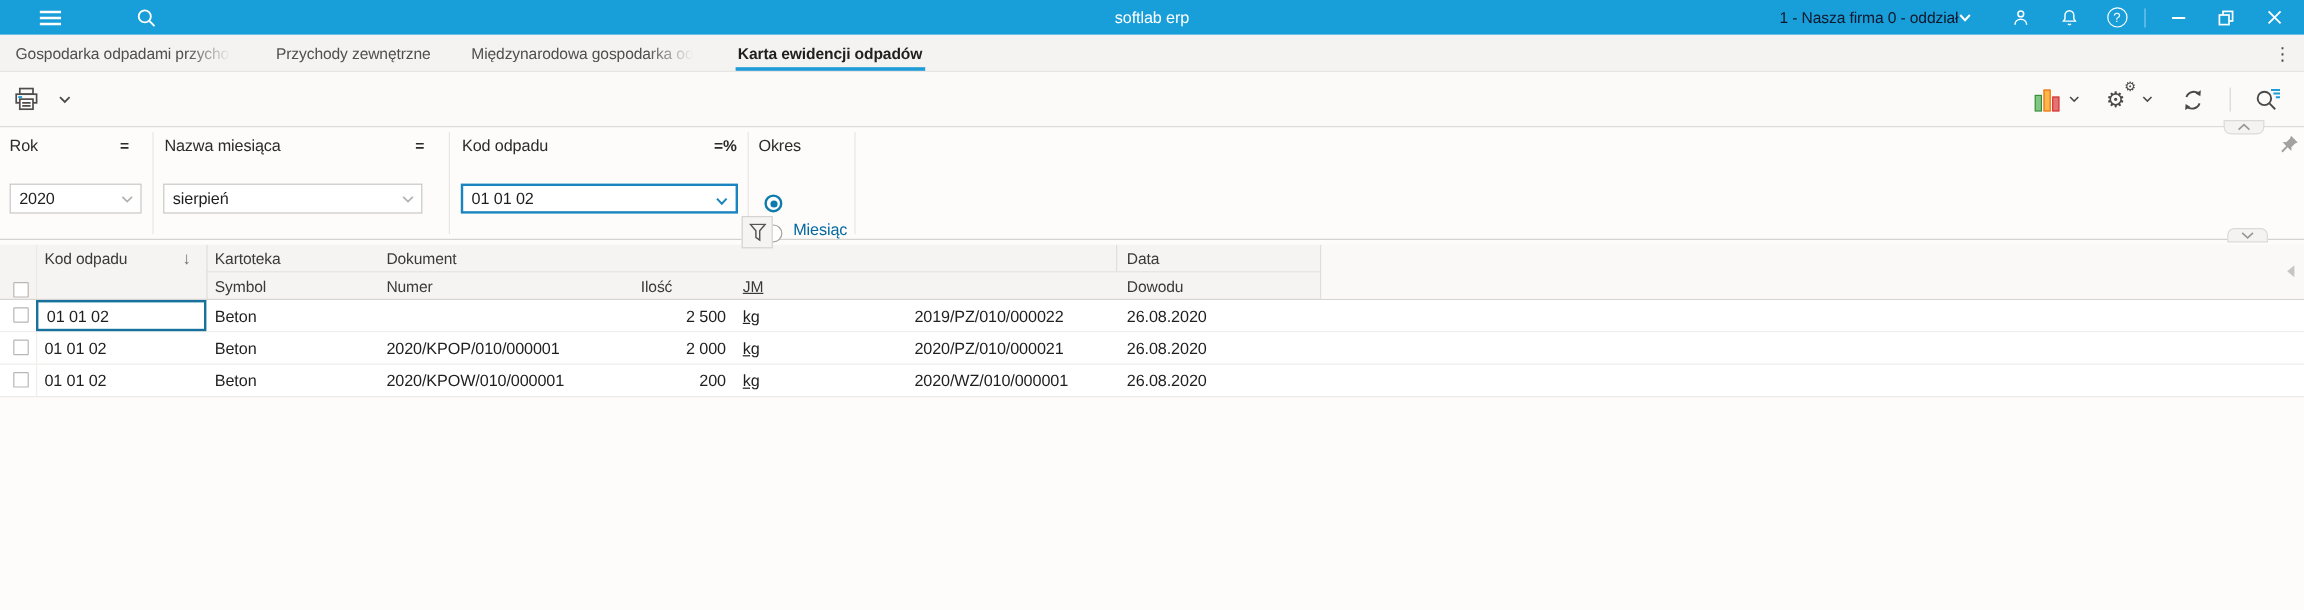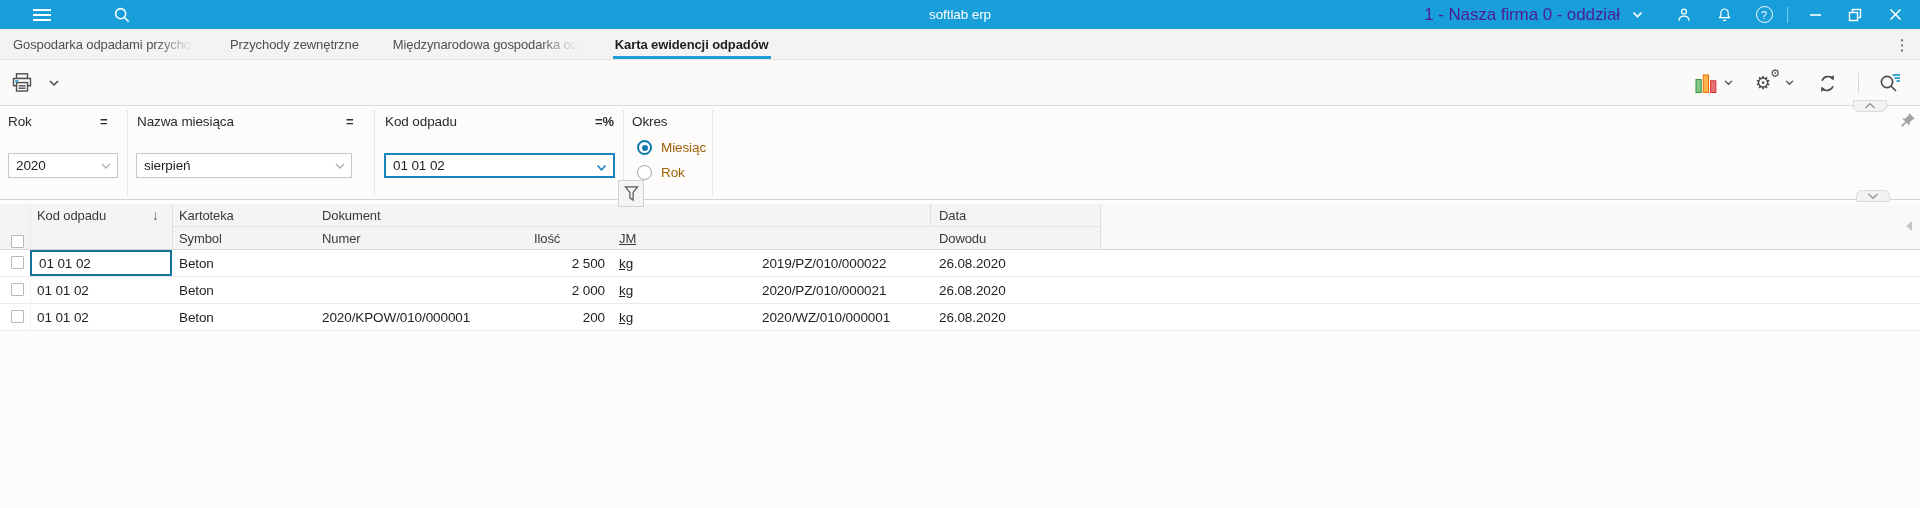--- a/index.html
+++ b/index.html
@@ -6,21 +6,21 @@
   html,body { background:#ffffff; }
   body { font-family:"Liberation Sans", sans-serif; color:#2e2e2e; }
   .app { position:relative; width:1920px; height:508px; overflow:hidden; background:#fdfcfb; letter-spacing:-0.1px; }
 
   
   .titlebar { position:absolute; top:0; left:0; width:1920px; height:29px; background:#189ed9; display:flex; align-items:center; }
   .titlebar .left { position:absolute; left:31px; top:0; height:29px; display:flex; align-items:center; gap:58px; }
   .tb-iconbtn { display:flex; align-items:center; justify-content:center; width:22px; height:22px; cursor:default; }
   .titlebar .title { position:absolute; left:0; right:0; text-align:center; color:#fff; font-size:13.5px; }
   .titlebar .right { position:absolute; right:12px; top:0; height:29px; display:flex; align-items:center; }
-  .company { color:#4c1d95; font-size:17px; margin-right:12px; }
+  .company { color:#0f172a; font-size:13px; }
   .tb-gap { width:14px; }
   .tb-sep { width:1px; height:16px; background:rgba(255,255,255,.45); margin:0 14px 0 10px; }
   .winbtn { width:26px; height:29px; display:flex; align-items:center; justify-content:center; }
   .help-circle { width:17px; height:17px; border:1.4px solid #fff; border-radius:50%; color:#fff; font-size:11px; display:flex; align-items:center; justify-content:center; }
 
   
   .tabbar { position:absolute; top:29px; left:0; width:1920px; height:31px; background:#f5f3f2; border-bottom:1px solid #e7e5e3; display:flex; align-items:stretch; padding-left:13px; }
   .tab { position:relative; display:flex; align-items:center; padding:0 17px; font-size:13px; color:#4f4f4f; white-space:nowrap; }
   .tab:first-child { padding-left:0; }
   .tab .fade { overflow:hidden; -webkit-mask-image:linear-gradient(to right,#000 78%,transparent 98%); mask-image:linear-gradient(to right,#000 78%,transparent 98%); }
@@ -47,21 +47,21 @@
   .fsep { position:absolute; top:4px; bottom:4px; width:1px; background:#e8e6e4; }
   .flabel { position:absolute; top:8px; font-size:13.5px; color:#2b2b2b; }
   .fop { position:absolute; top:8px; font-size:13px; font-weight:700; color:#2b2b2b; }
   .fselect { position:absolute; top:47px; height:25px; background:#fff; border:1px solid #c9c7c5; display:flex; align-items:center; padding:0 24px 0 7px; font-size:13.5px; color:#1f1f1f; }
   .fselect .chev { position:absolute; right:6px; top:9px; }
   .fselect.focused { border:2px solid #1a84be; }
   .radio-row { position:absolute; display:flex; align-items:center; gap:9px; }
   .radio { width:15px; height:15px; border-radius:50%; border:1px solid #a3a1a0; background:#fff; position:relative; flex:0 0 auto; }
   .radio.sel { border:2px solid #0e7bad; }
   .radio.sel::after { content:""; position:absolute; left:2.5px; top:2.5px; width:6px; height:6px; border-radius:50%; background:#0e7bad; }
-  .radio-label { font-size:13.5px; color:#a16207; }
+  .radio-label { font-size:13.5px; color:#0369a1;margin-top:44px; }
   .funnel-btn { position:absolute; left:618px; top:74px; width:26px; height:27px; background:#f6f4f3; border:1px solid #d5d3d1; display:flex; align-items:center; justify-content:center; z-index:3; }
   .panel-tab { position:absolute; width:34px; height:12px; background:#f5f3f2; border:1px solid #dcdad8; display:flex; align-items:center; justify-content:center; z-index:2; }
   .panel-tab.top { left:1853px; top:-6px; border-radius:0 0 6px 6px; }
   .panel-tab.bottom { left:1856px; top:84px; border-radius:6px 6px 0 0; }
   .pin { position:absolute; left:1899px; top:6px; width:18px; height:18px; }
 
   
   .thead { position:absolute; top:204px; left:0; width:1920px; height:46px; background:#f6f4f3; border-bottom:1px solid #d7d5d3; font-size:13px; color:#3a3a3a; }
   .thead .east { position:absolute; left:1100px; right:0; top:0; bottom:0; background:#fbf9f8; }
   .th { position:absolute; display:flex; align-items:center; padding-left:7px; white-space:nowrap; }
@@ -386,20 +386,21 @@
       <div class="cell num x-ilosc">2 500</div>
       <div class="cell x-jm">kg</div>
       <div class="cell x-zrod">2019/PZ/010/000022</div>
       <div class="cell x-dow">26.08.2020</div>
     </div>
 
     <div class="trow">
       <div class="checkbox"></div>
       <div class="cell x-kod">01 01 02</div>
       <div class="cell x-sym">Beton</div>
+      <div class="cell x-num">2020/KPOP/010/000001</div>
       <div class="cell num x-ilosc">2 000</div>
       <div class="cell x-jm">kg</div>
       <div class="cell x-zrod">2020/PZ/010/000021</div>
       <div class="cell x-dow">26.08.2020</div>
     </div>
 
     <div class="trow">
       <div class="checkbox"></div>
       <div class="cell x-kod">01 01 02</div>
       <div class="cell x-sym">Beton</div>

